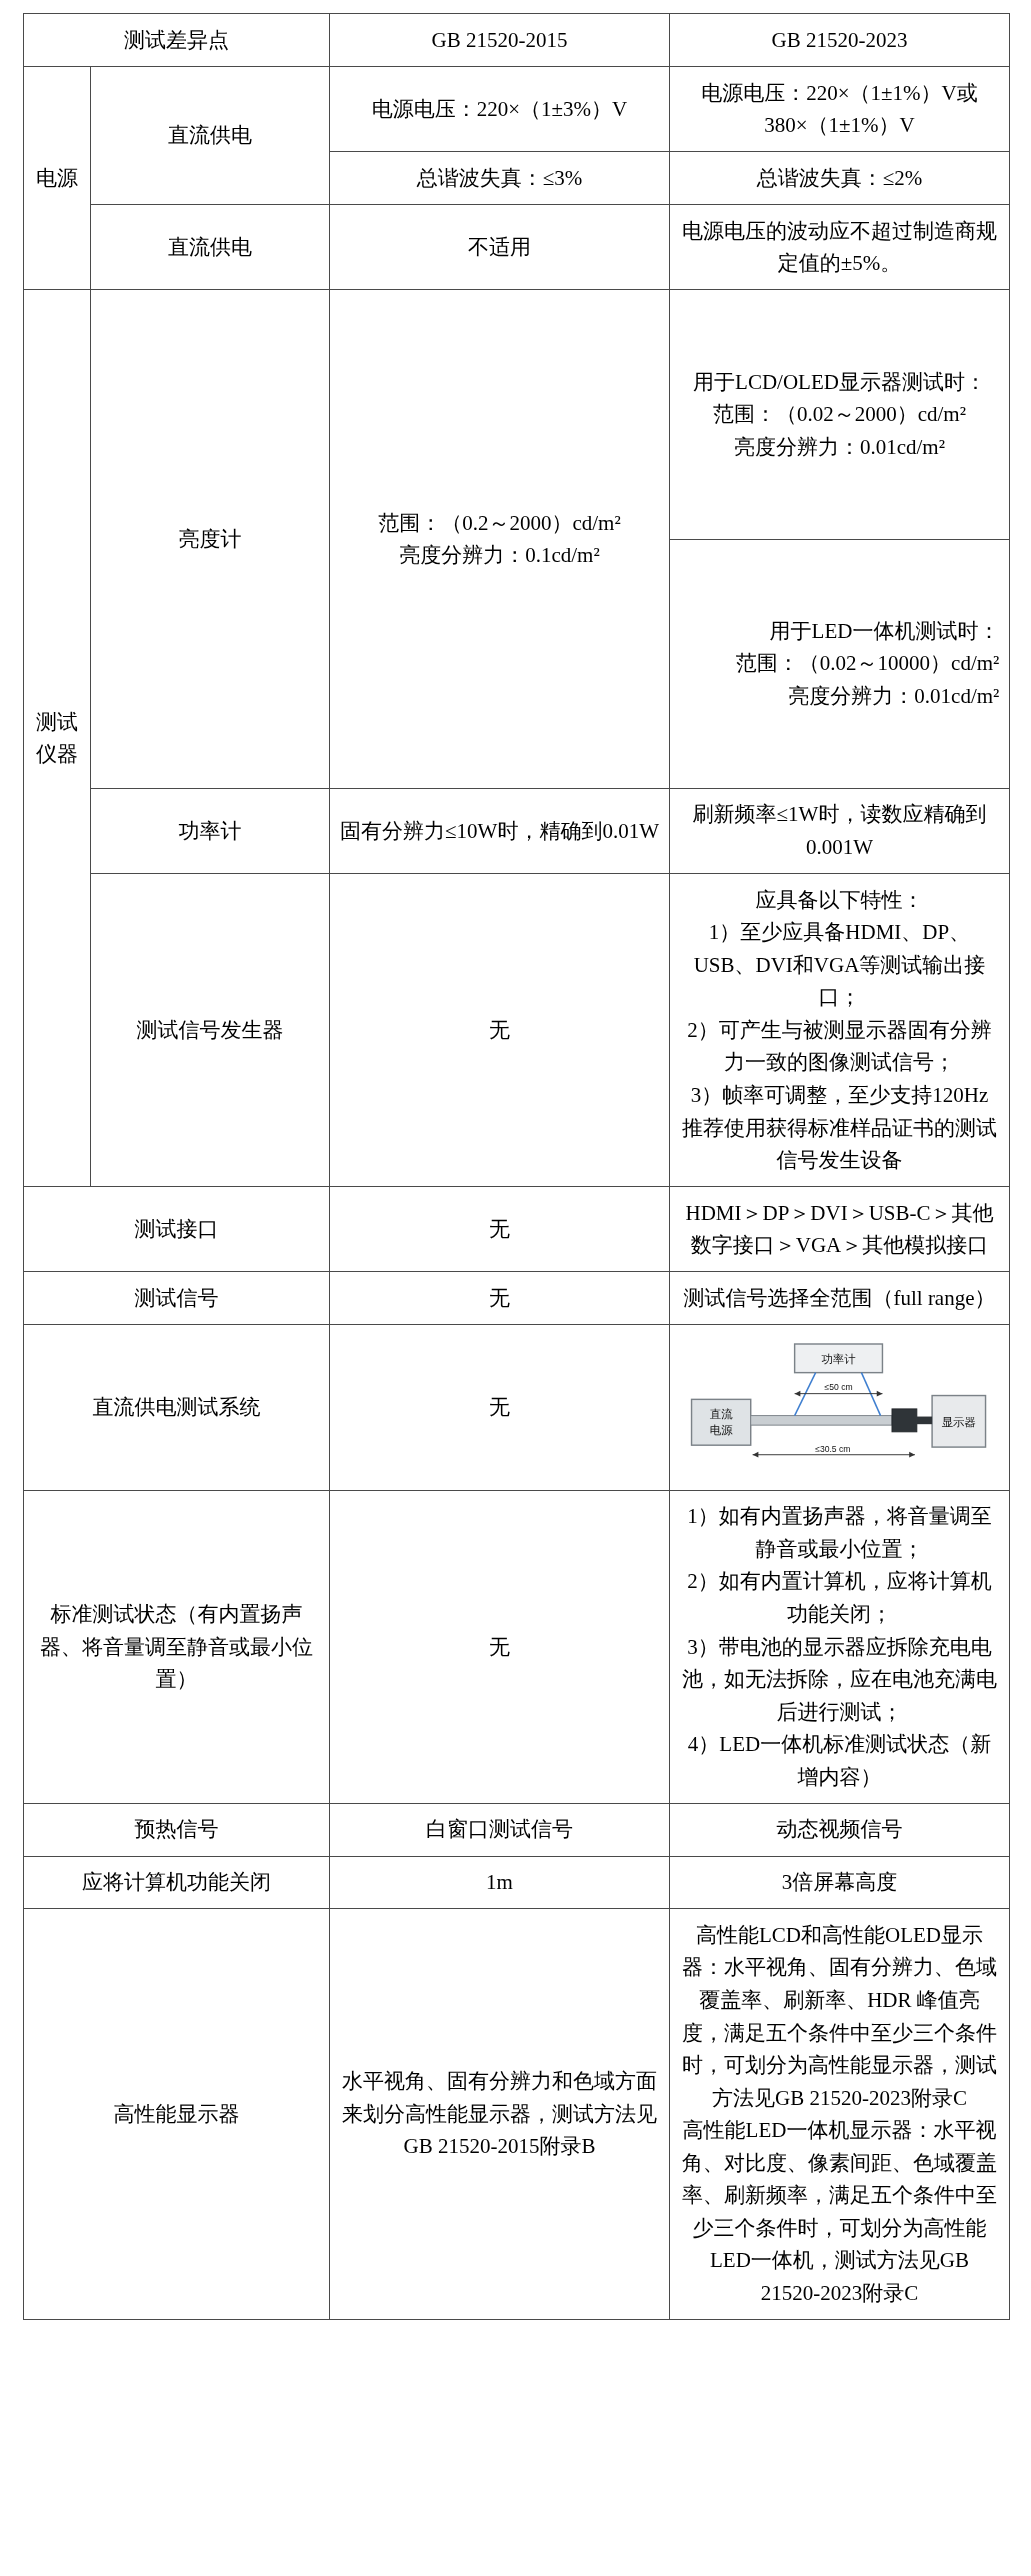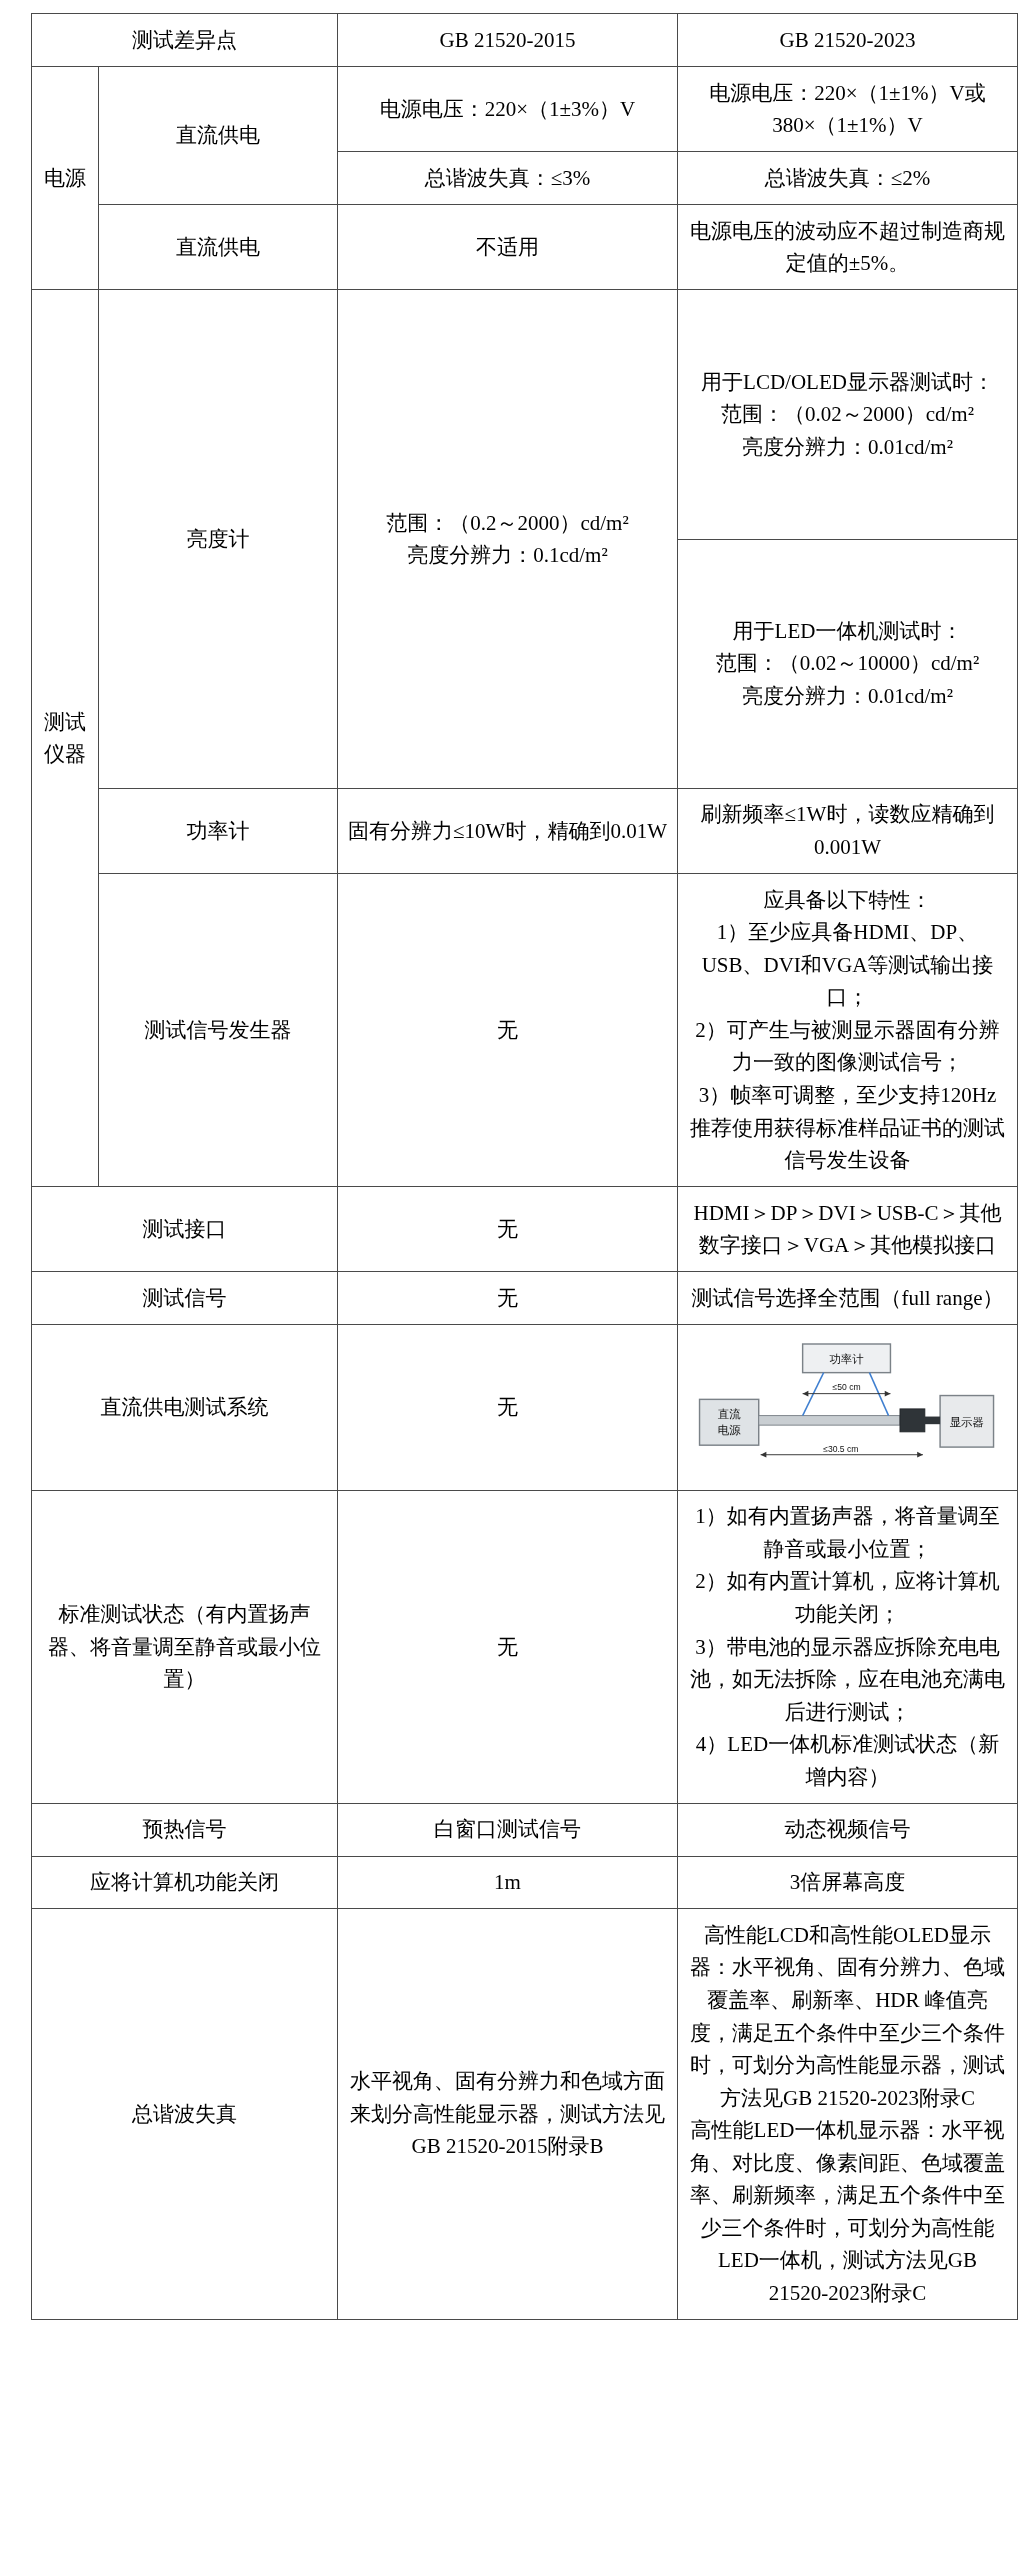--- a/index.html
+++ b/index.html
@@ -14,21 +14,20 @@
   }
   .page {
     width: 1032px;
     box-sizing: border-box;
     padding: 13.4px 23px 23px 23px;
   }
   table.cmp {
     border-collapse: collapse;
     width: 986px;
     table-layout: fixed;
-    margin-left: 8px;
   }
   table.cmp td, table.cmp th {
     border: 1px solid #4a4a4a;
     vertical-align: middle;
     text-align: center;
     padding: 9.6px 9.6px;
     font-weight: normal;
     font-size: 21px;
     line-height: 1.55;
   }
@@ -98,21 +97,21 @@
       <tr>
         <td rowspan="4" class="rowlabel">测试仪器</td>
         <td rowspan="2" class="rowlabel">亮度计</td>
         <td rowspan="2" class="cell-multiline">范围：（0.2～2000）cd/m²
 亮度分辨力：0.1cd/m²</td>
         <td class="cell-multiline" style="height:229px;">用于LCD/OLED显示器测试时：
 范围：（0.02～2000）cd/m²
 亮度分辨力：0.01cd/m²</td>
       </tr>
       <tr>
-        <td class="cell-multiline" style="height:229px;">用于LED一体机测试时：
+        <td class="cell-multiline" style="height:229px;text-align:right;">用于LED一体机测试时：
 范围：（0.02～10000）cd/m²
 亮度分辨力：0.01cd/m²</td>
       </tr>
       <tr>
         <td class="rowlabel">功率计</td>
         <td>固有分辨力≤10W时，精确到0.01W</td>
         <td>刷新频率≤1W时，读数应精确到0.001W</td>
       </tr>
       <tr>
         <td class="rowlabel">测试信号发生器</td>
@@ -189,21 +188,21 @@
         <td>动态视频信号</td>
       </tr>
 
       <tr>
         <td colspan="2" class="rowlabel">应将计算机功能关闭</td>
         <td>1m</td>
         <td>3倍屏幕高度</td>
       </tr>
 
       <tr>
-        <td colspan="2" class="rowlabel">总谐波失真</td>
+        <td colspan="2" class="rowlabel">高性能显示器</td>
         <td>水平视角、固有分辨力和色域方面来划分高性能显示器，测试方法见GB 21520-2015附录B</td>
         <td class="cell-multiline">高性能LCD和高性能OLED显示器：水平视角、固有分辨力、色域覆盖率、刷新率、HDR 峰值亮度，满足五个条件中至少三个条件时，可划分为高性能显示器，测试方法见GB 21520-2023附录C
 高性能LED一体机显示器：水平视角、对比度、像素间距、色域覆盖率、刷新频率，满足五个条件中至少三个条件时，可划分为高性能LED一体机，测试方法见GB 21520-2023附录C</td>
       </tr>
     </tbody>
   </table>
 </div>
 
 
 </body></html>

